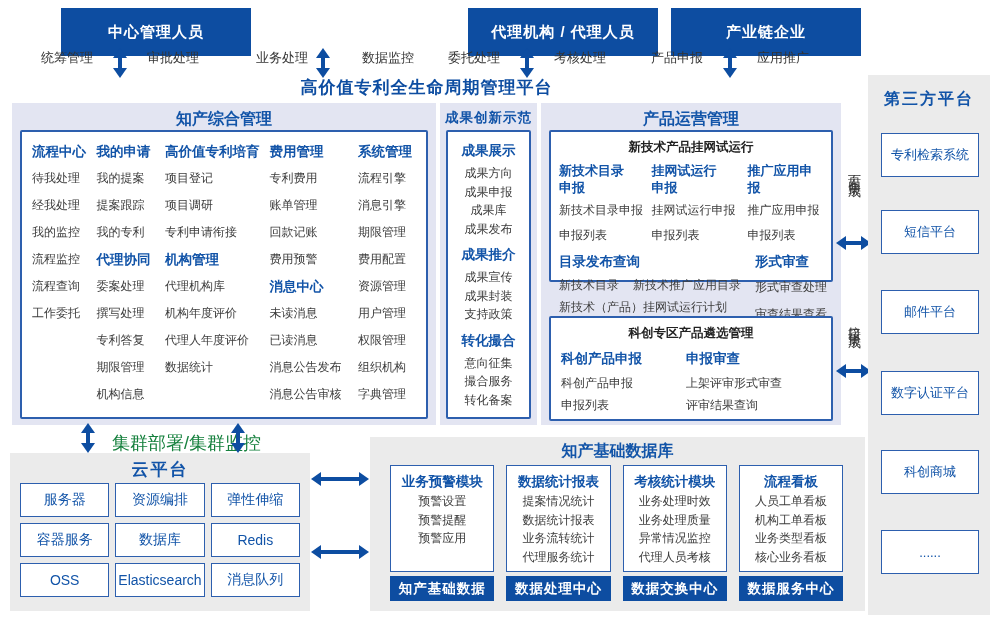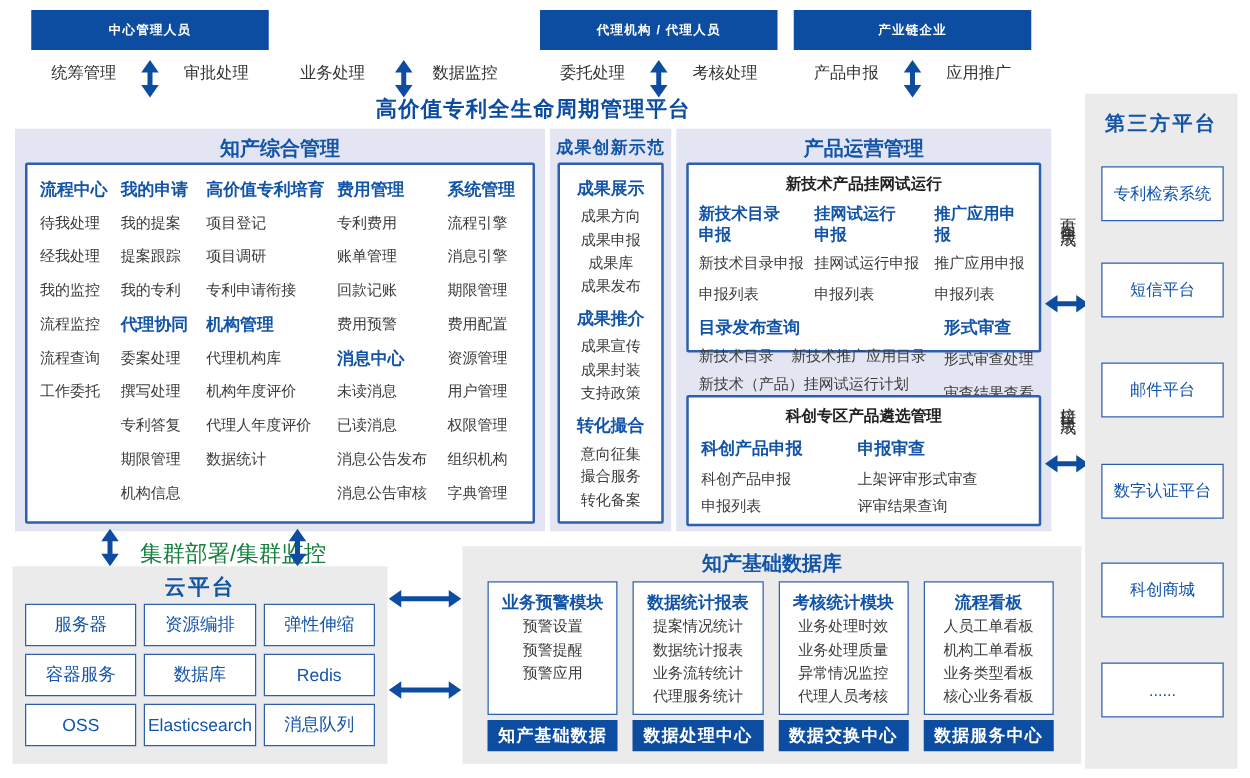--- a/index.html
+++ b/index.html
@@ -1,22 +1,22 @@
 <!DOCTYPE html>
 <html><head>
 <meta charset="utf-8">
 <style>
   html,body{margin:0;padding:0;background:#fff;}
   .canvas{position:relative;width:1000px;height:622px;background:#fff;
           font-family:"Liberation Sans",sans-serif;overflow:hidden;}
 
   
-  .persona-box{position:absolute;top:8px;height:32px;width:190px;background:#0d4da1;
-               color:#fff;font-weight:bold;font-size:10px;display:flex;
-               align-items:center;justify-content:center;letter-spacing:1px;}
+  .persona-box{position:absolute;top:8px;height:48px;width:190px;background:#0d4da1;
+               color:#fff;font-weight:bold;font-size:15px;display:flex;
+               align-items:center;justify-content:center;letter-spacing:1px;margin-left:36px;}
   .persona-sub{position:absolute;top:49px;width:190px;display:flex;
                justify-content:space-between;padding:0 16px;box-sizing:border-box;
                font-size:13px;color:#333;}
 
   
   .av{position:absolute;width:4px;background:#0d4da1;}
   .av::before,.av::after{content:"";position:absolute;left:50%;transform:translateX(-50%);
       border-left:7px solid transparent;border-right:7px solid transparent;}
   .av::before{top:-9px;border-bottom:10px solid #0d4da1;}
   .av::after{bottom:-9px;border-top:10px solid #0d4da1;}
@@ -88,21 +88,21 @@
 <div class="canvas">
 
   <div class="persona-box" style="left:25px">中心管理人员</div>
   <div class="persona-box" style="left:432px">代理机构 / 代理人员</div>
   <div class="persona-box" style="left:635px">产业链企业</div>
 
   <div class="persona-sub" style="left:25px">
     <span>统筹管理</span>
     <span>审批处理</span>
   </div>
-  <div class="persona-sub" style="left:224px">
+  <div class="persona-sub" style="left:240px">
     <span>业务处理</span>
     <span>数据监控</span>
   </div>
   <div class="persona-sub" style="left:432px">
     <span>委托处理</span>
     <span>考核处理</span>
   </div>
   <div class="persona-sub" style="left:635px">
     <span>产品申报</span>
     <span>应用推广</span>

